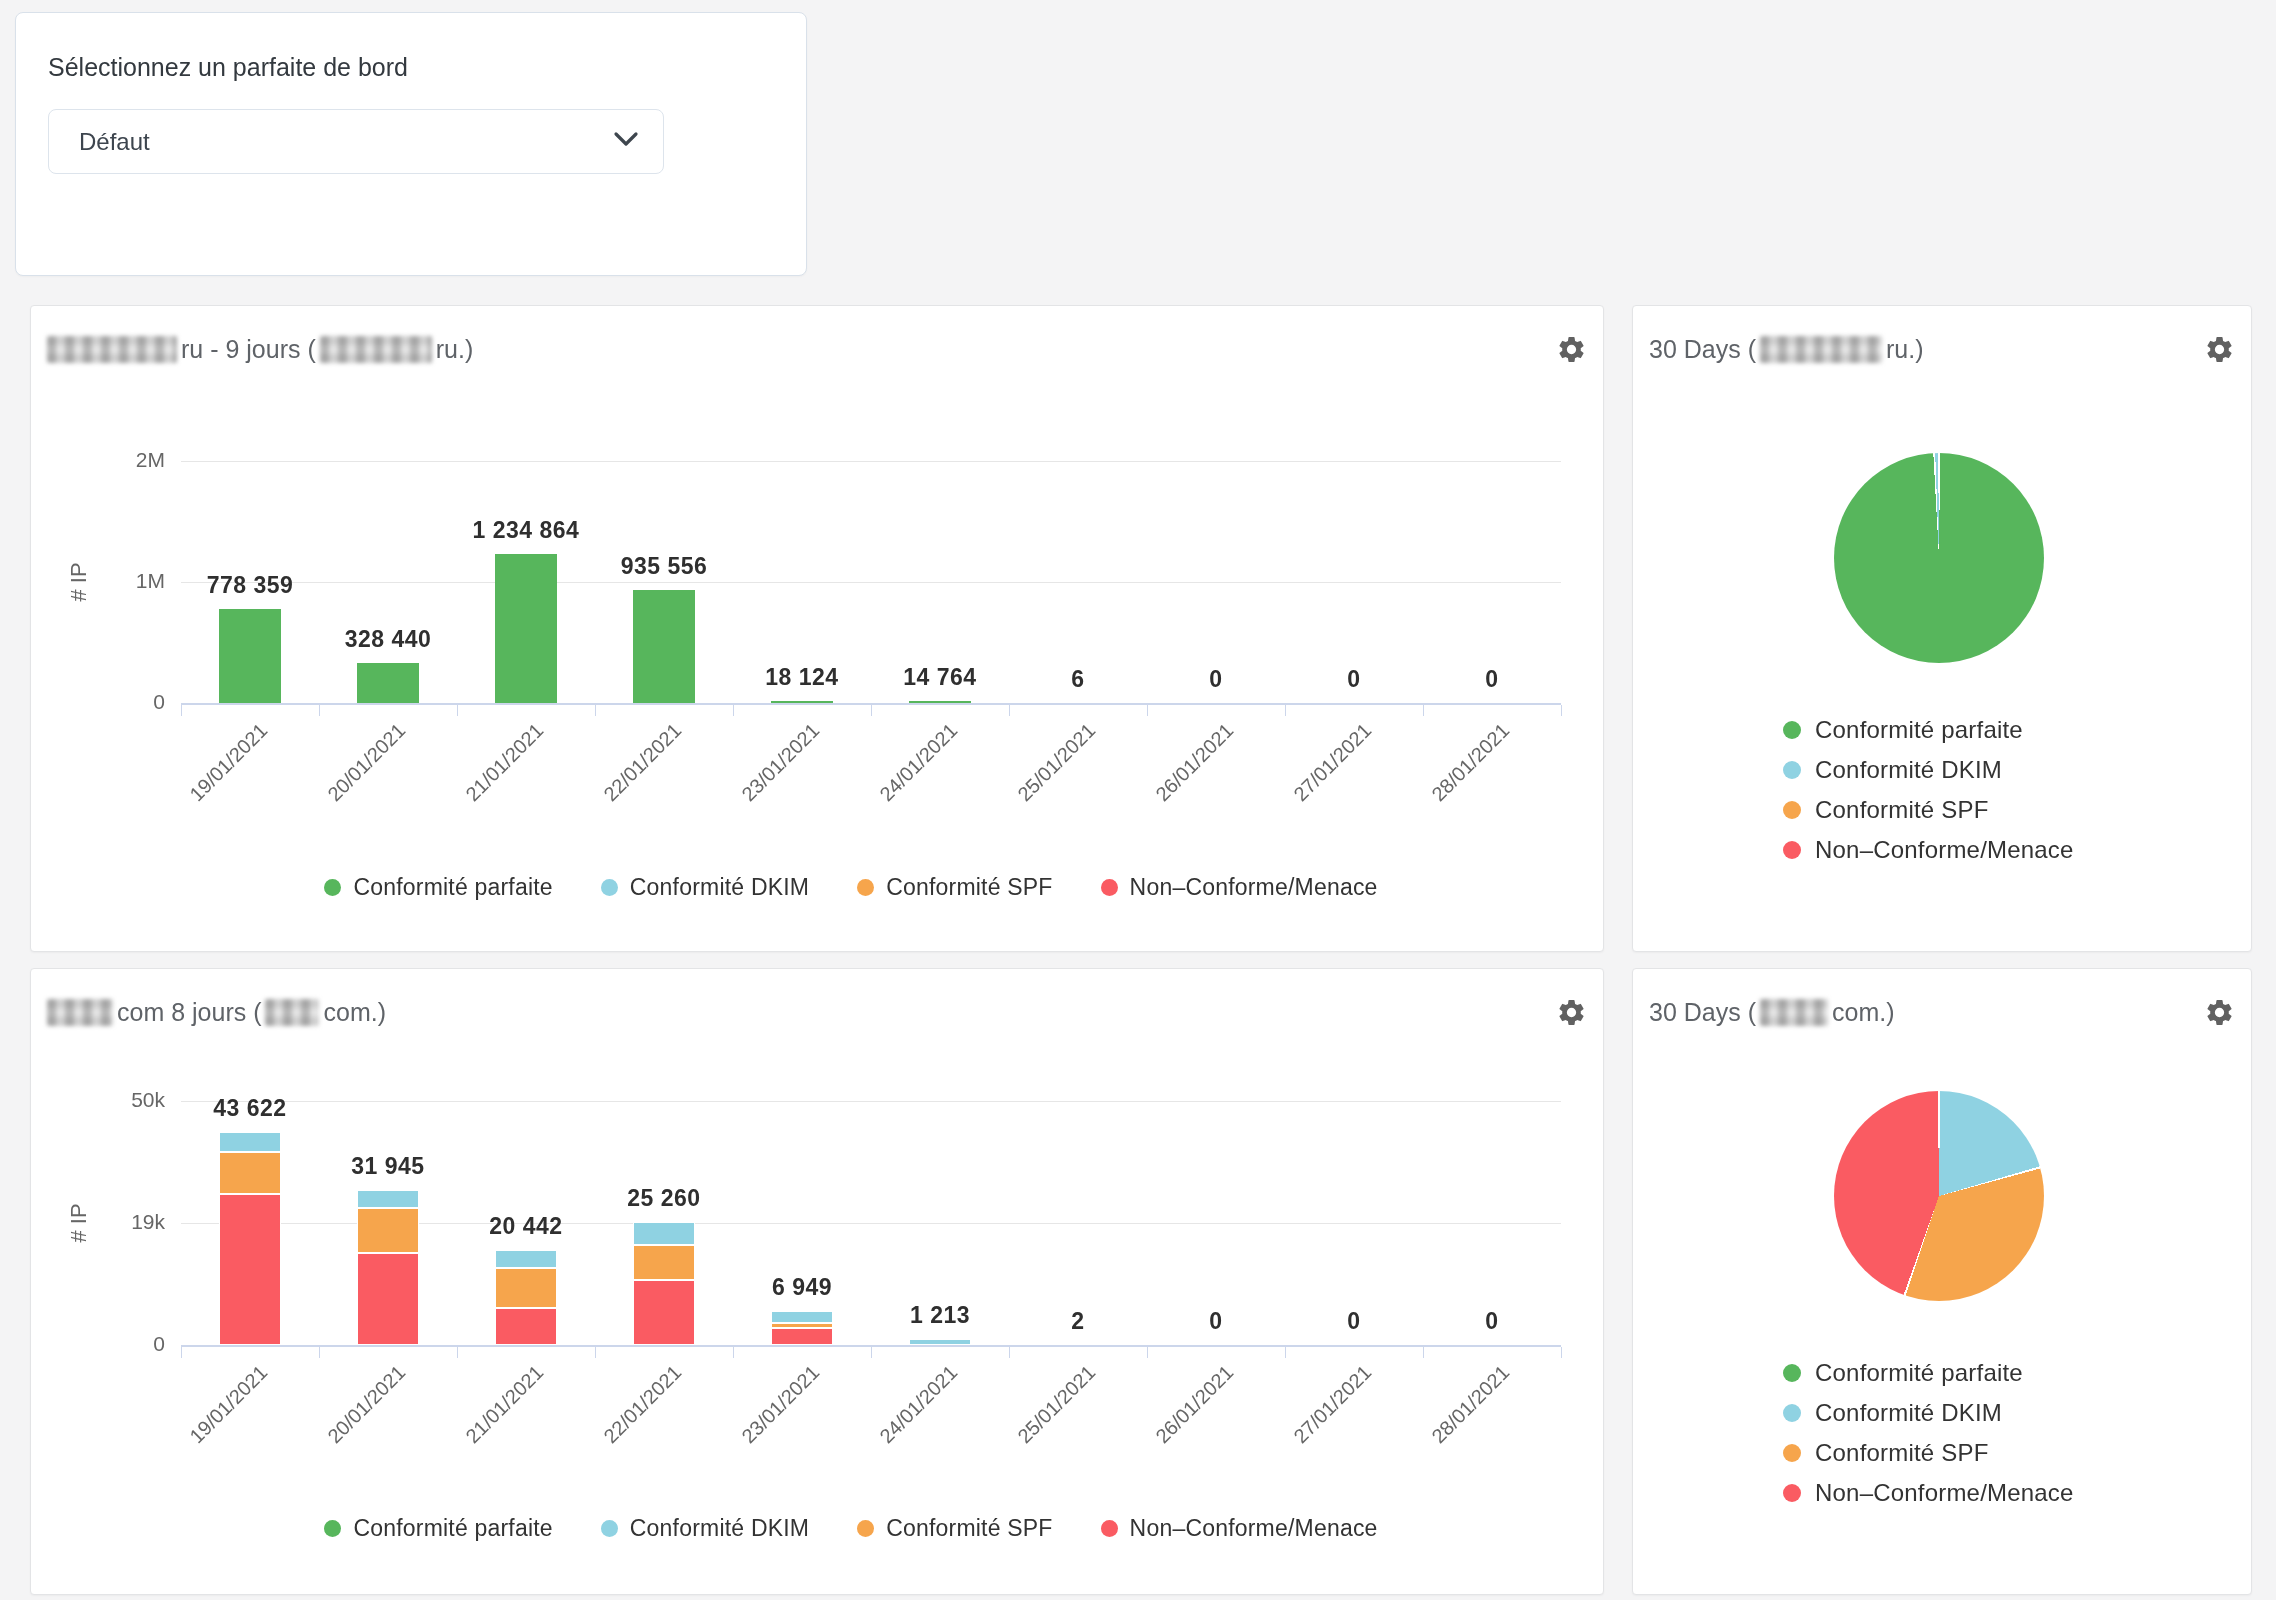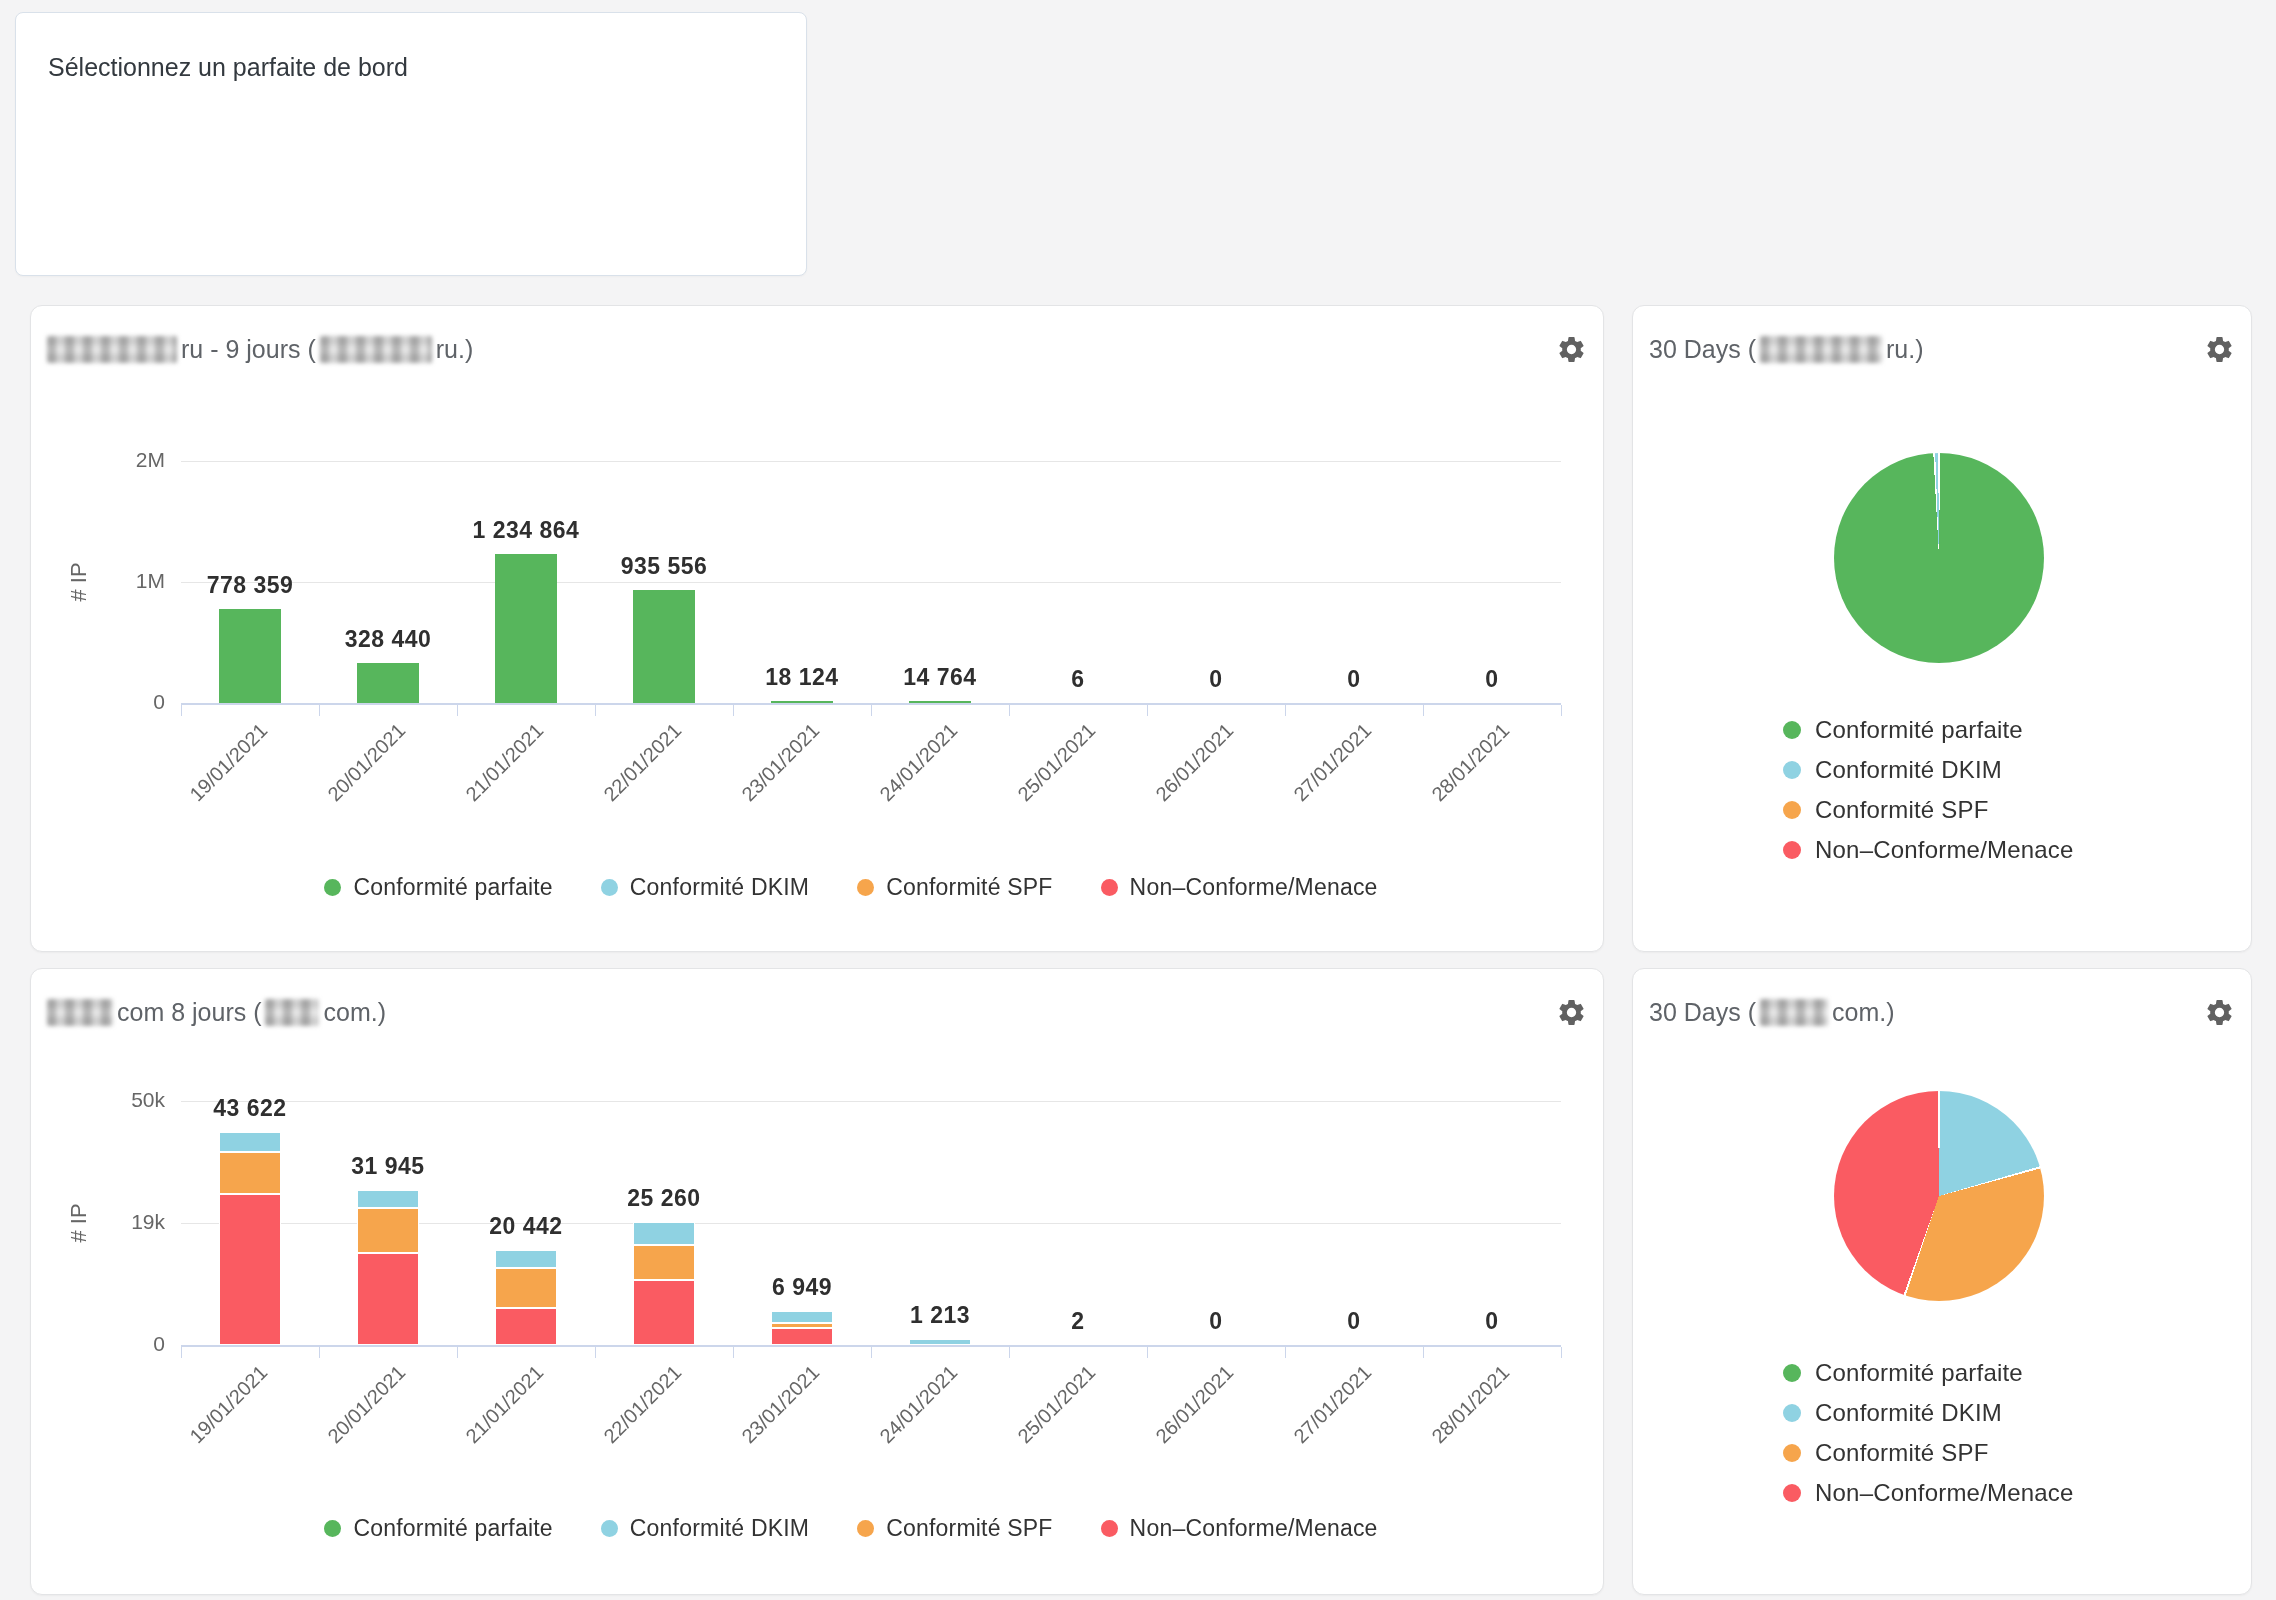--- a/index.html
+++ b/index.html
@@ -29,21 +29,21 @@
   .select-box .chev{position:absolute;right:24px;top:20px;}
   .create-btn{
     position:absolute;left:32px;top:190px;width:421px;height:62px;
     background:#089902;border:1px solid #0b8a06;border-radius:3px;
     color:#fff;font-size:23px;font-weight:bold;
     font-family:"Liberation Sans",sans-serif;
     display:flex;align-items:center;justify-content:center;cursor:pointer;
   }
   
   .card{
-    position:absolute;background:#fff;border:1px solid #e3e4e6;border-radius:12px;
+    position:absolute;background:#fff;border:1px solid #e3e4e6;border-radius:4px;
     box-shadow:0 1px 2px rgba(0,0,0,.04);
   }
   #bar-card-1{left:30px;top:305px;width:1572px;height:645px;}
   #pie-card-1{left:1632px;top:305px;width:618px;height:645px;}
   #bar-card-2{left:30px;top:968px;width:1572px;height:625px;}
   #pie-card-2{left:1632px;top:968px;width:618px;height:625px;}
   .card-title{
     position:absolute;left:16px;top:26px;height:34px;
     display:flex;align-items:center;gap:4px;
     font-size:25px;color:#5f6368;white-space:nowrap;
@@ -73,20 +73,26 @@
   .legend-col .legend-item{gap:14px;}
   .legend-col .swatch{width:18px;height:18px;}
   .legend-col .lbl{font-size:24px;color:#333;}
   .pie{position:absolute;border-radius:50%;}
 </style>
 </head>
 <body>
 
 <section class="selector-panel">
   <div class="panel-label">Sélectionnez un parfaite de bord</div>
+  <div class="select-box">
+    <span class="value">Défaut</span>
+    <svg class="chev" width="26" height="18" viewBox="0 0 26 18">
+      <polyline points="3,4 13,14 23,4" fill="none" stroke="#3e464e" stroke-width="3.2" stroke-linecap="round" stroke-linejoin="round"></polyline>
+    </svg>
+  </div>
 </section>
 
 <section class="card" id="bar-card-1">
   <div class="card-title">
     <span class="redact" style="width:130px"></span>
     <span>ru - 9 jours (</span>
     <span class="redact" style="width:112px"></span>
     <span>ru.)</span>
   </div>
   <svg class="gear" viewBox="0 0 24 24" fill="#616161">

